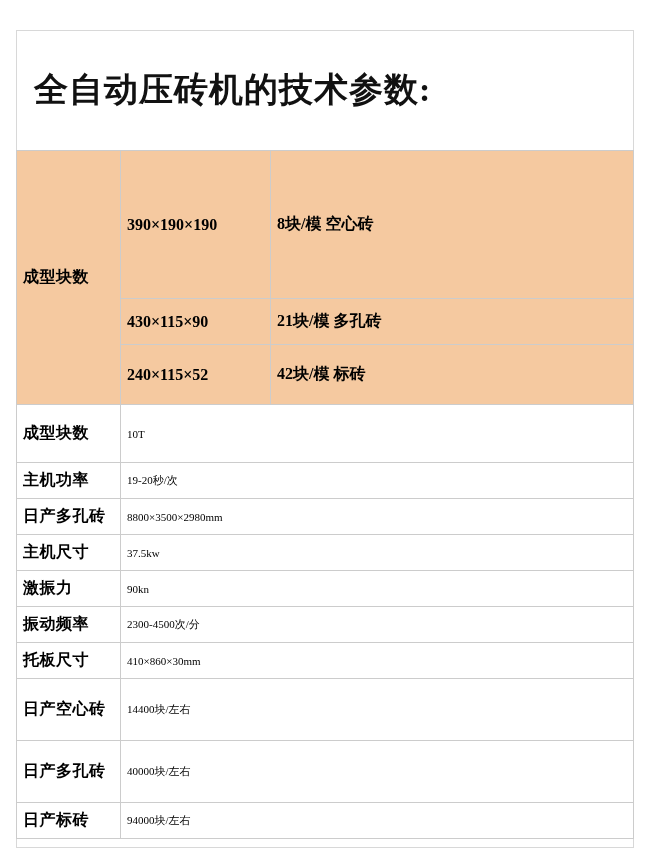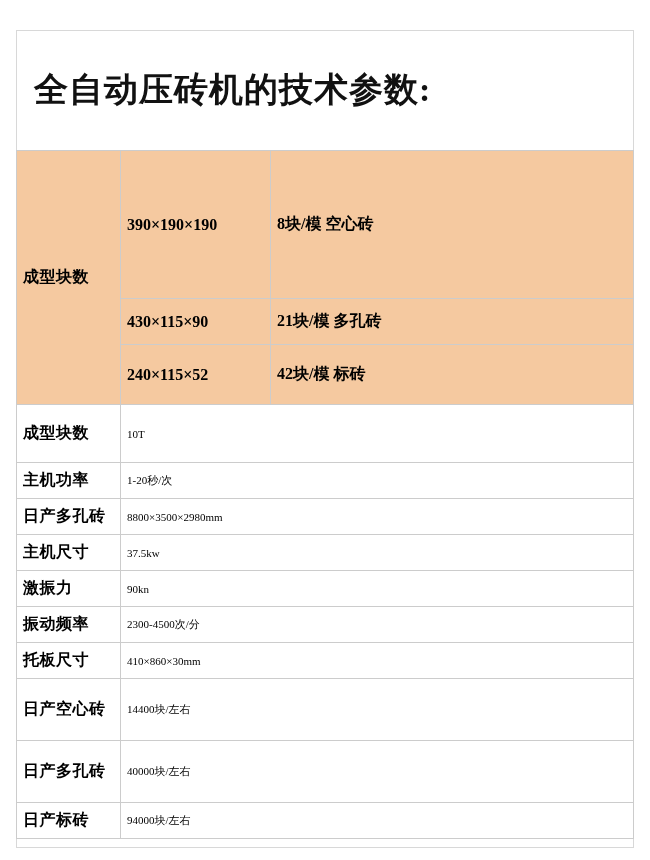--- a/index.html
+++ b/index.html
@@ -113,21 +113,21 @@
         <td class="hdr val-b tall-c">240×115×52</td>
         <td class="hdr val-b tall-c">42块/模 标砖</td>
       </tr>
 
       <tr>
         <td class="lbl row-h">成型块数</td>
         <td class="val row-h" colspan="2">10T</td>
       </tr>
       <tr>
         <td class="lbl row-m">主机功率</td>
-        <td class="val row-m" colspan="2">1-20秒/次</td>
+        <td class="val row-m" colspan="2">19-20秒/次</td>
       </tr>
       <tr>
         <td class="lbl row-m">日产多孔砖</td>
         <td class="val row-m" colspan="2">8800×3500×2980mm</td>
       </tr>
       <tr>
         <td class="lbl row-m">主机尺寸</td>
         <td class="val row-m" colspan="2">37.5kw</td>
       </tr>
       <tr>

